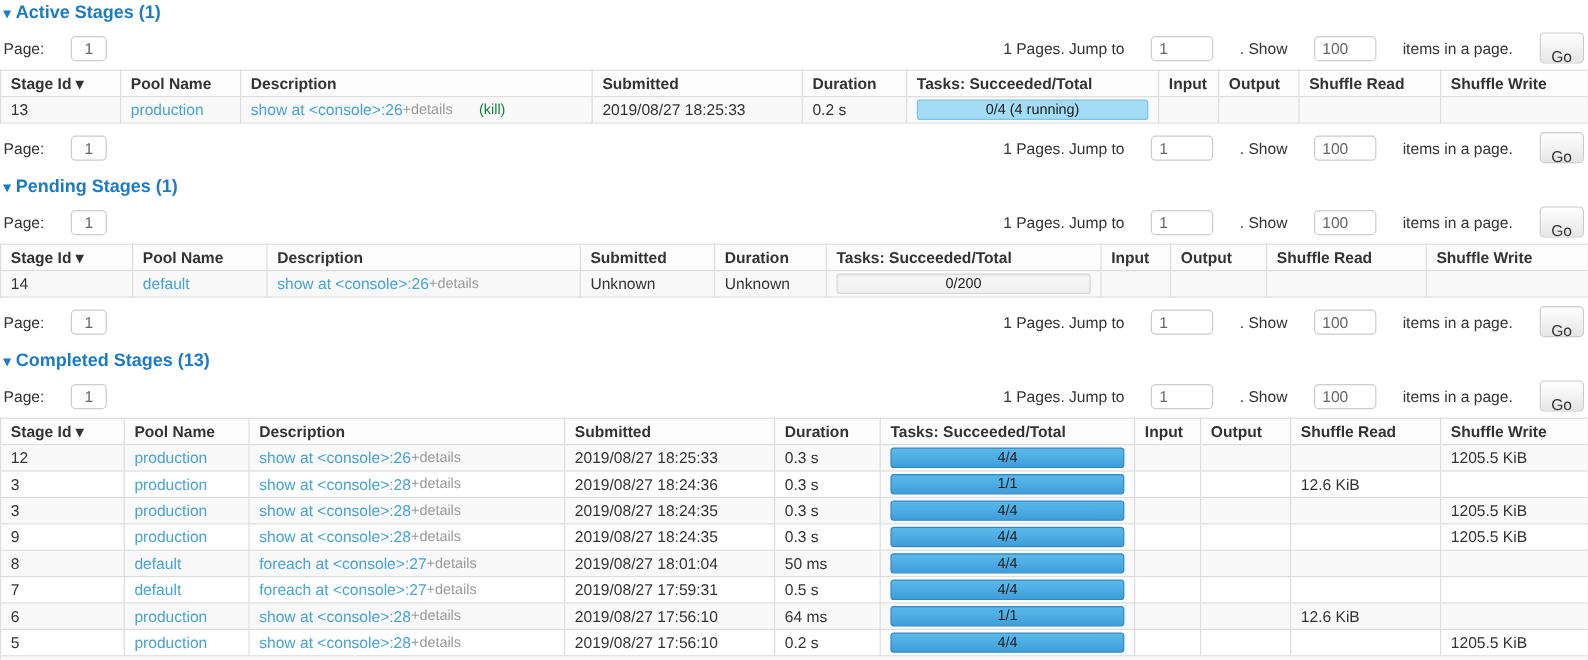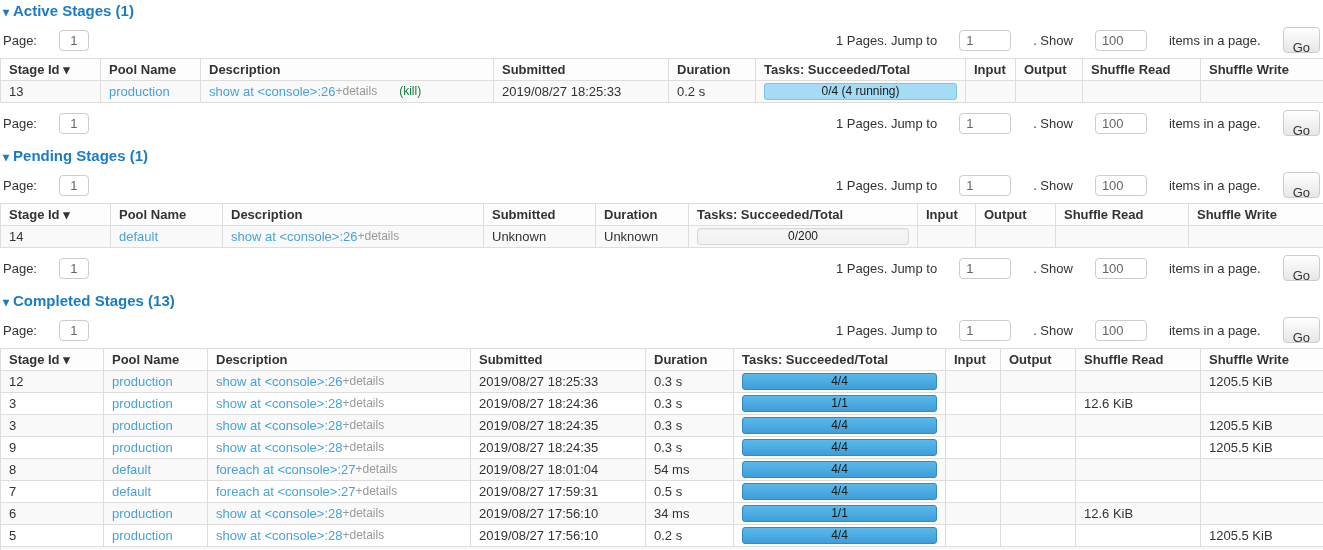--- a/index.html
+++ b/index.html
@@ -380,21 +380,21 @@
       <tr>
         <td>8</td>
         <td><a href="#" class="lnk">default</a></td>
         <td>
           <div class="desc-wrap">
             <a href="#" class="lnk">foreach at &lt;console&gt;:27</a>
             <span class="annots"><span class="details">+details</span></span>
           </div>
         </td>
         <td>2019/08/27 18:01:04</td>
-        <td>54 ms</td>
+        <td>50 ms</td>
         <td class="tasks-cell">
           <div class="bar bar-done"><span>4/4</span></div>
         </td>
         <td></td>
         <td></td>
         <td></td>
         <td></td>
       </tr>
       <tr>
         <td>7</td>
@@ -418,21 +418,21 @@
       <tr>
         <td>6</td>
         <td><a href="#" class="lnk">production</a></td>
         <td>
           <div class="desc-wrap">
             <a href="#" class="lnk">show at &lt;console&gt;:28</a>
             <span class="annots"><span class="details">+details</span></span>
           </div>
         </td>
         <td>2019/08/27 17:56:10</td>
-        <td>34 ms</td>
+        <td>64 ms</td>
         <td class="tasks-cell">
           <div class="bar bar-done"><span>1/1</span></div>
         </td>
         <td></td>
         <td></td>
         <td>12.6 KiB</td>
         <td></td>
       </tr>
       <tr>
         <td>5</td>

